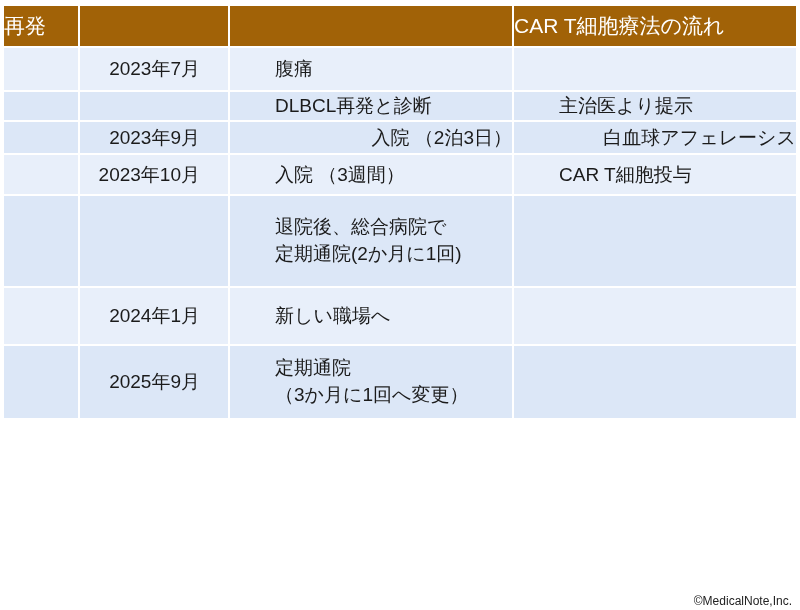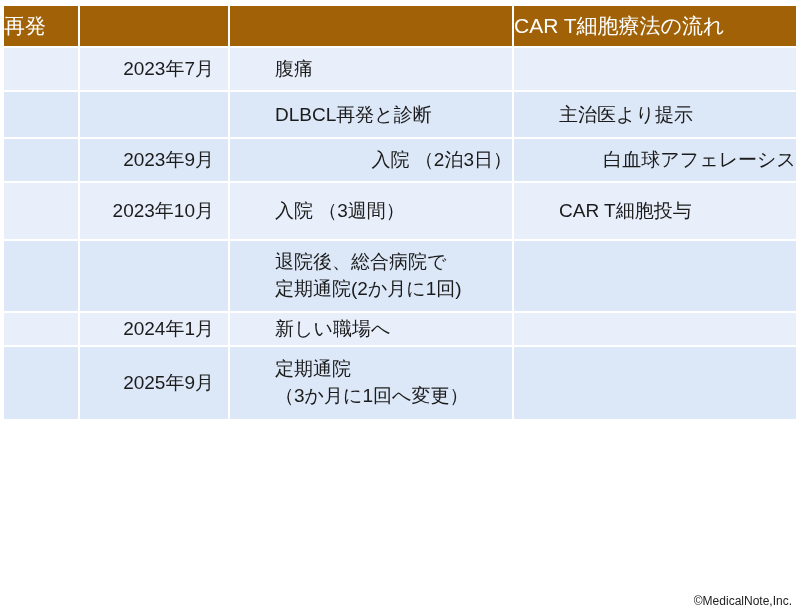--- a/index.html
+++ b/index.html
@@ -59,40 +59,40 @@
     padding: 8px 9px 9px 9px;
     box-sizing: border-box;
     overflow: hidden;
   }
   .body-cell.alt {
     background: #dce7f7;
   }
   .body-cell.date {
     text-align: right;
     white-space: nowrap;
-    padding-right: 14px;
+    padding-right: 28px;
   }
   .body-cell.marker {
     
   }
   .body-cell .line {
     display: block;
     white-space: nowrap;
     margin-left: 45px;
   }
   .body-cell.wrap2 {
     line-height: 1.42;
   }
   .row-h1 .body-cell { height: 42px; }
-  .row-h2 .body-cell { height: 45px; }
+  .row-h2 .body-cell { height: 28px; }
   .row-h3 .body-cell { height: 66px; }
-  .row-h4 .body-cell { height: 42px; text-align: right; }
-  .row-h5 .body-cell { height: 56px; }
-  .row-h6 .body-cell { height: 70px; }
-  .row-h7 .body-cell { height: 32px; }
+  .row-h4 .body-cell { height: 31px; text-align: right; }
+  .row-h5 .body-cell { height: 39px; }
+  .row-h6 .body-cell { height: 90px; }
+  .row-h7 .body-cell { height: 56px; }
   .row-h8 .body-cell { height: 72px; }
 
   .footer {
     position: absolute;
     right: 8px;
     bottom: 6px;
     font-size: 12px;
     color: #222222;
     letter-spacing: 0px;
     white-space: nowrap;

